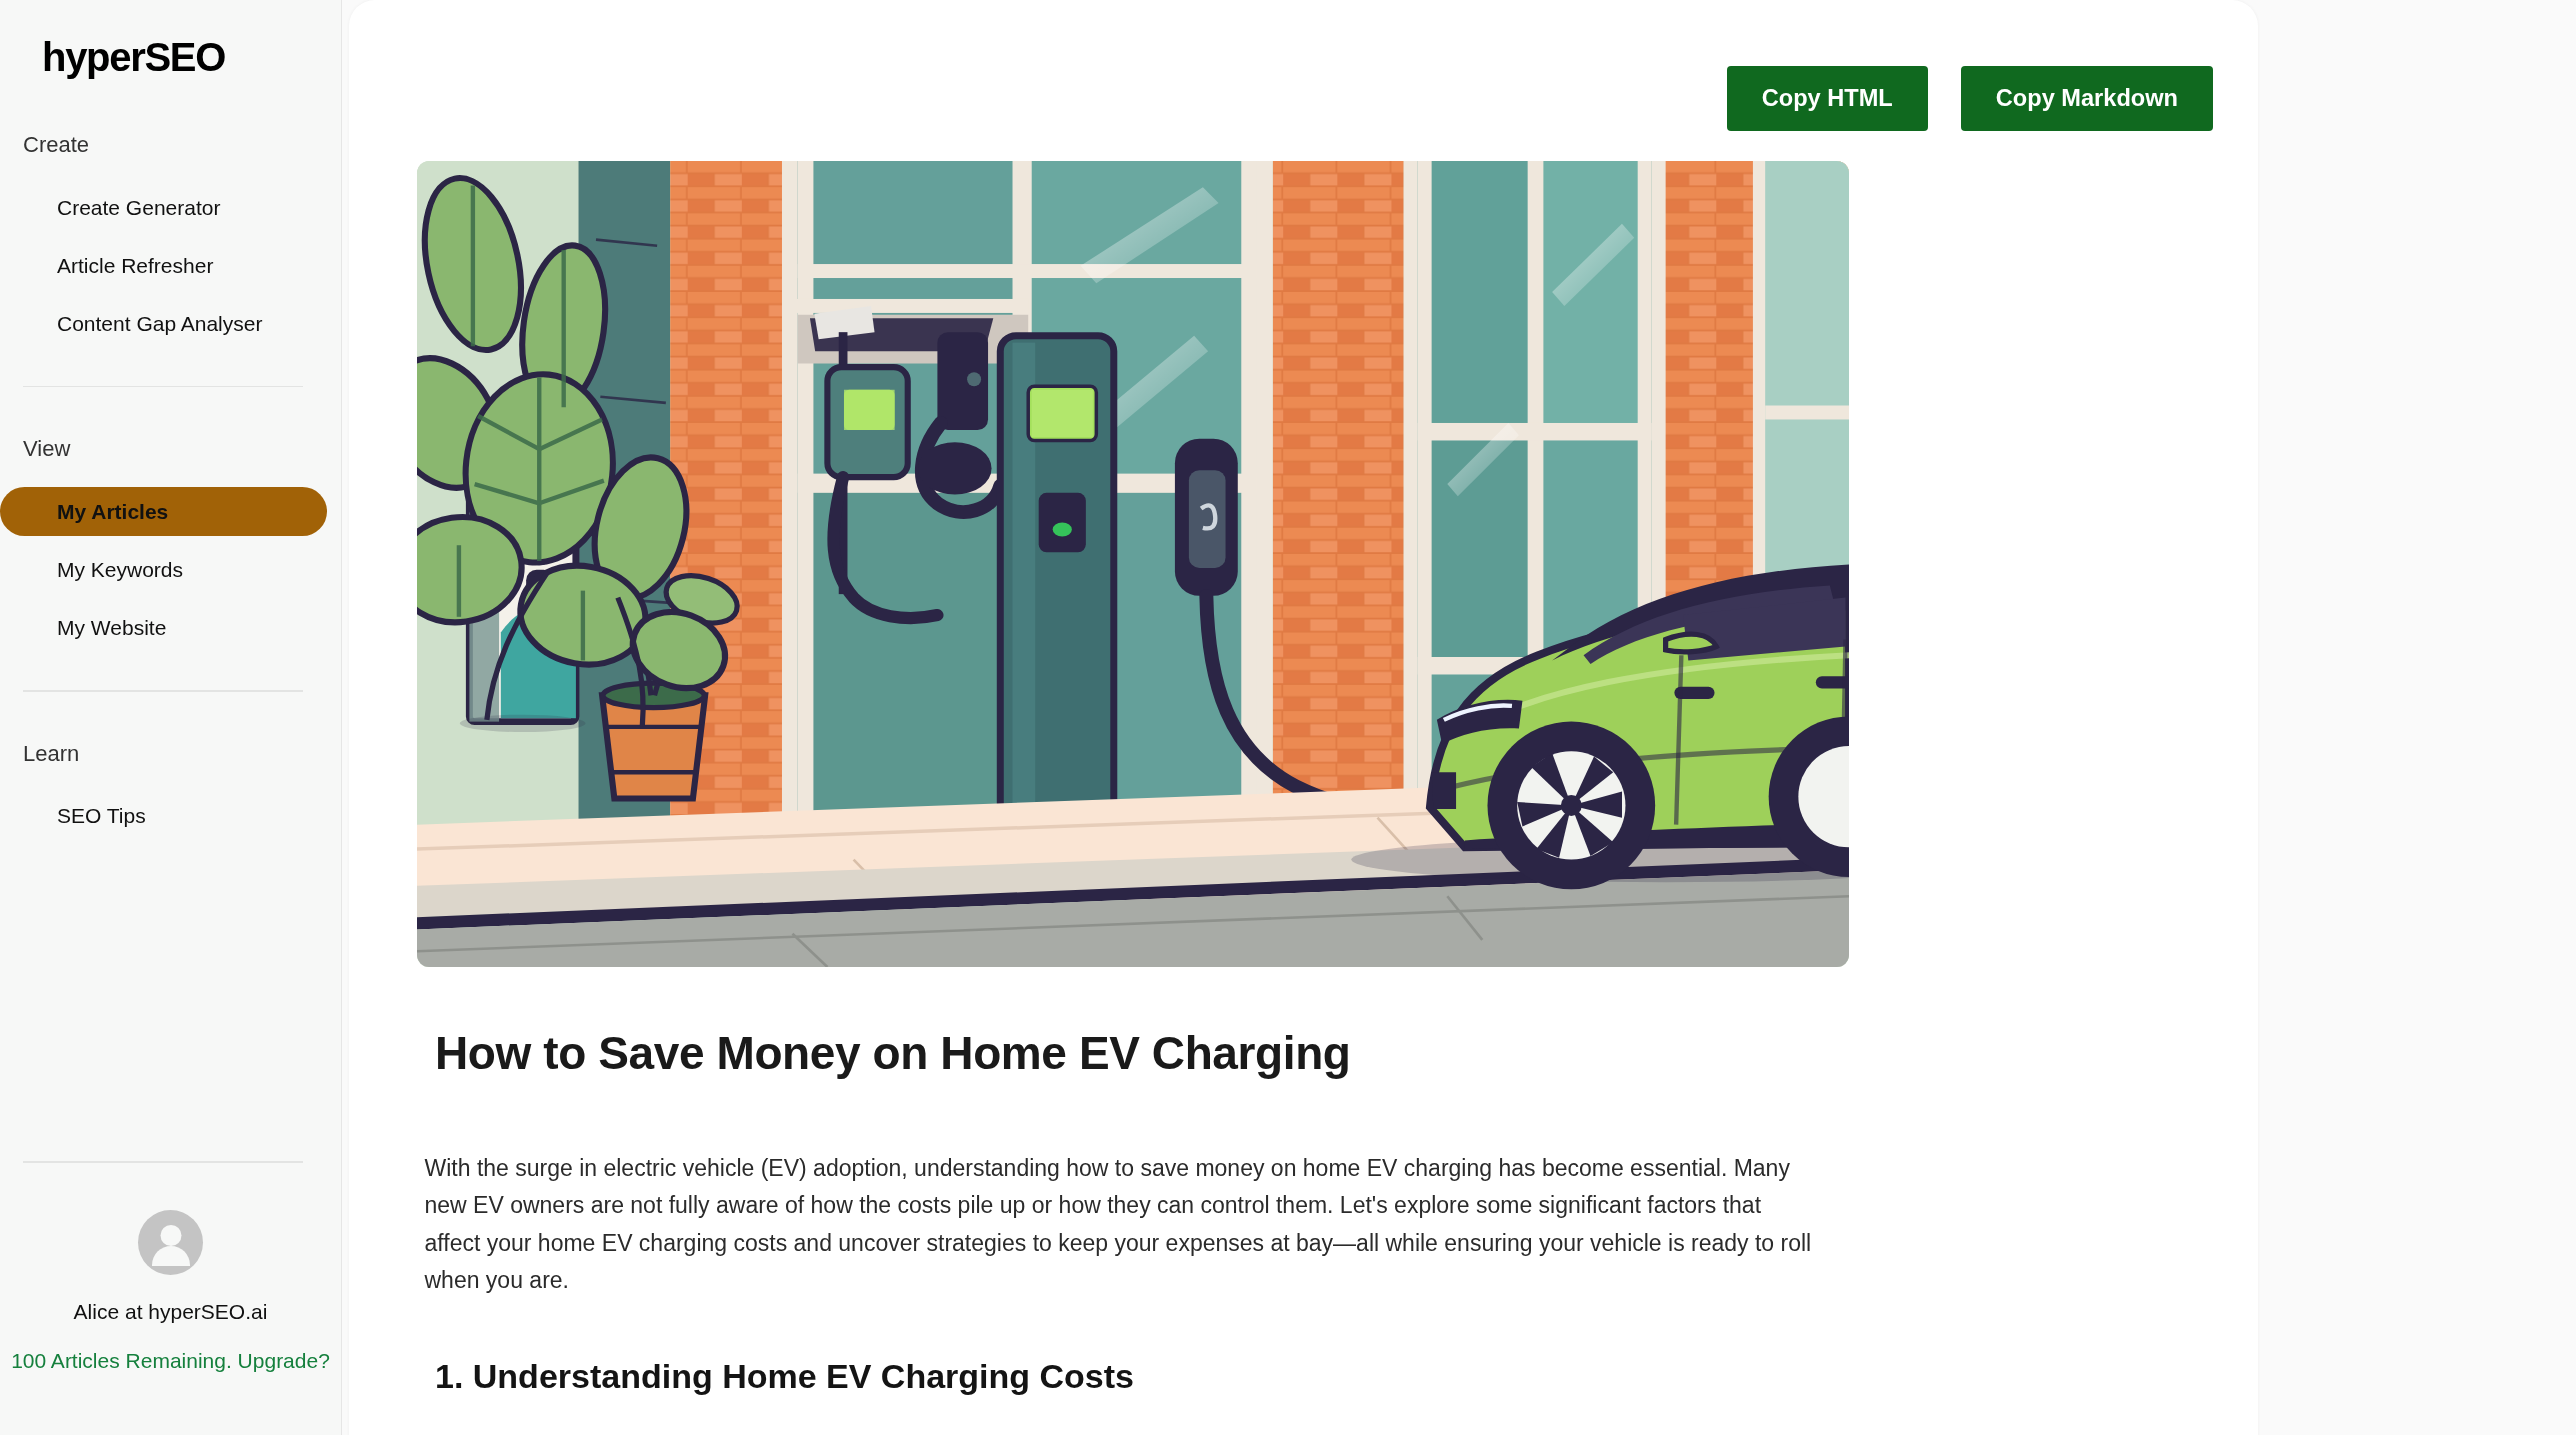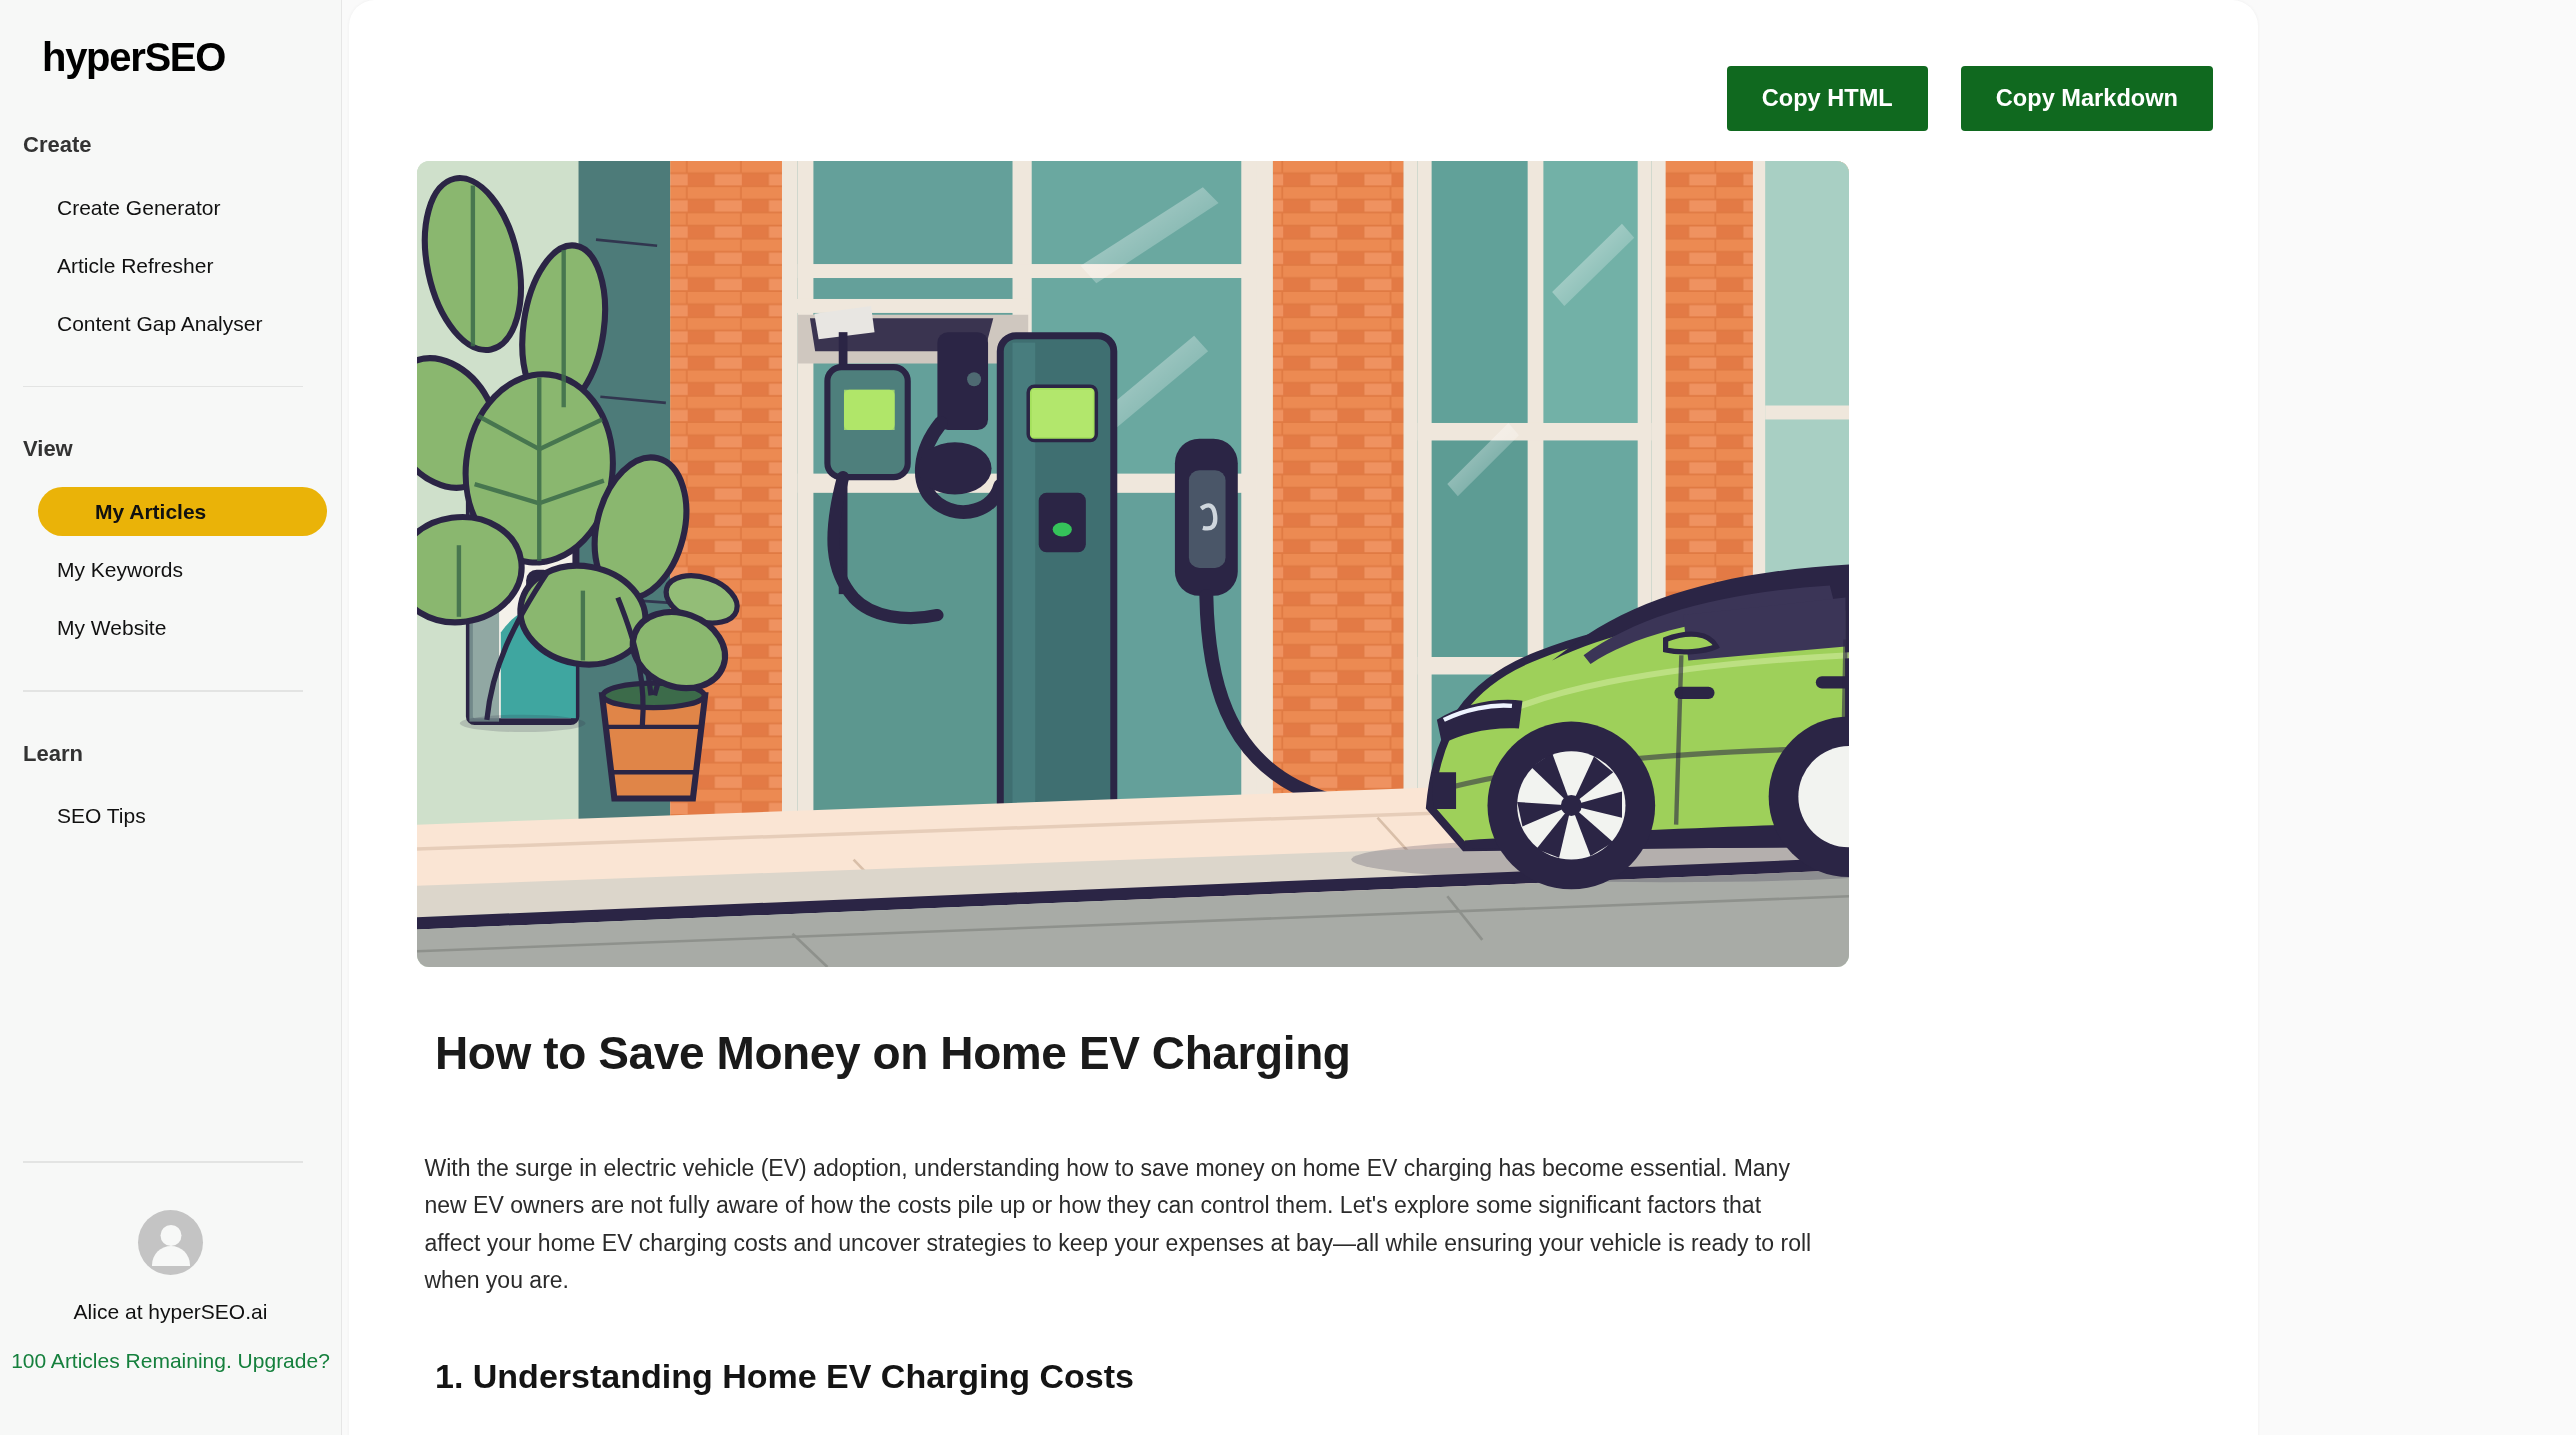--- a/index.html
+++ b/index.html
@@ -19,35 +19,34 @@
     position: relative;
     flex: 0 0 342px;
   }
   .logo {
     font-size: 40px; font-weight: bold; letter-spacing: -1.3px;
     color: #000; padding: 35px 0 0 42px;
   }
   .nav-group { margin-top: 49px; }
   .nav-group.first { margin-top: 52px; }
   .group-title {
-    font-size: 22px; font-weight: bold; color: #333;
+    font-size: 22px; font-weight: normal; color: #333;
     padding-left: 23px; margin-bottom: 24.5px;
   }
   .nav-item {
     font-size: 21px; color: #111;
     padding: 12.2px 0 12.2px 57px;
     margin: 0 14px 8.7px 0;
     border-radius: 28px;
     cursor: pointer;
     line-height: 1.2;
   }
   .nav-item.active {
-    background: #eab308;
+    background: #a16207;
     font-weight: bold;
-    margin-left: 38px;
   }
   .divider {
     height: 1.7px; background: #e3e4e3;
     margin: 37px 38px 0 23px;
   }
   .footer {
     position: absolute; left: 0; right: 0; bottom: 61px;
     text-align: center;
   }
   .footer .divider { margin: 0 38px 47px 23px; }

